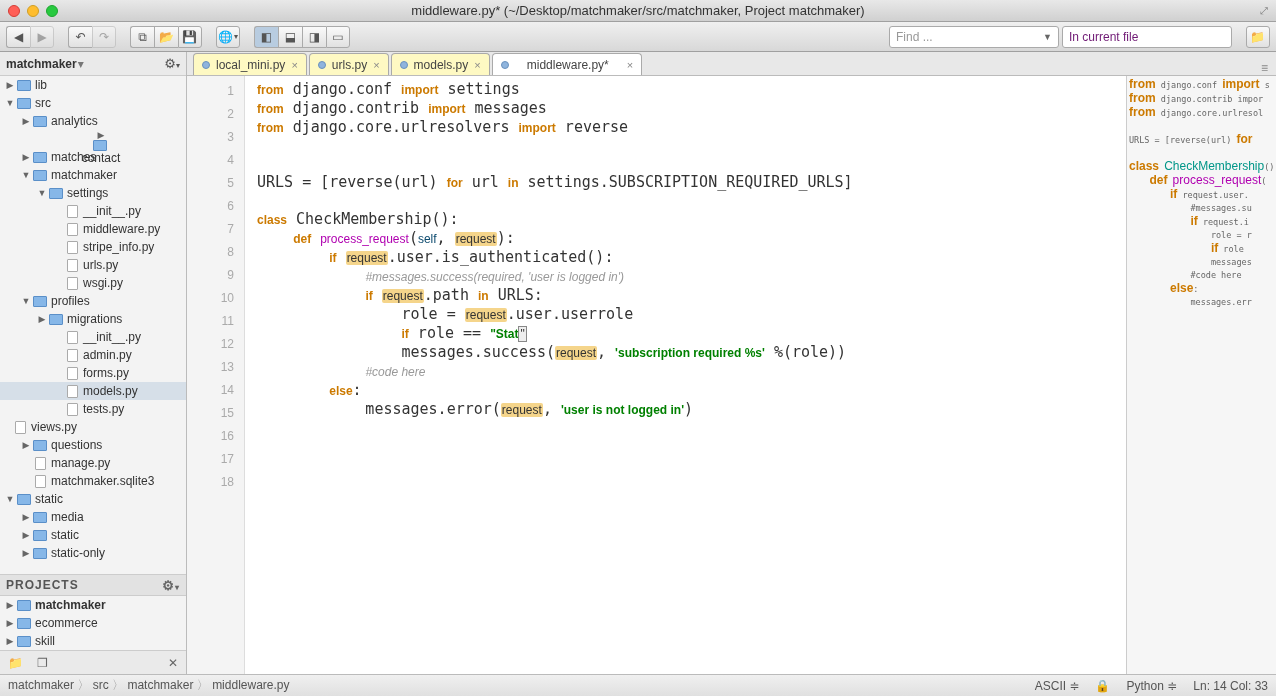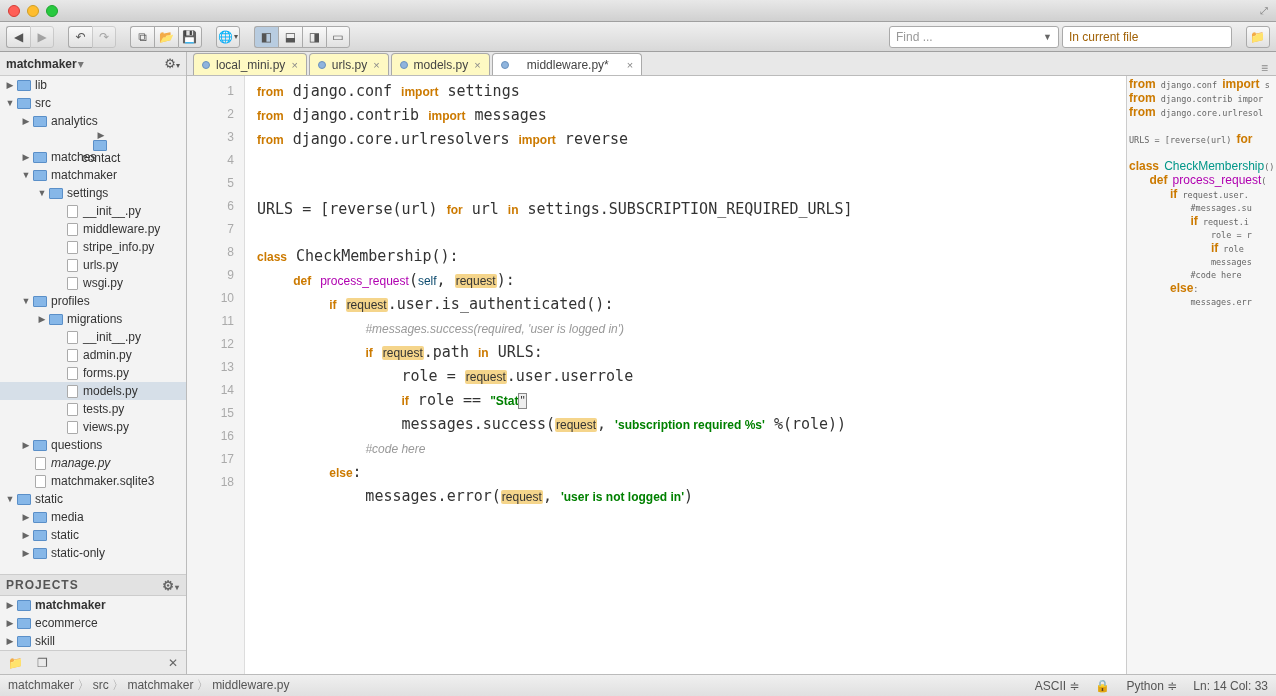--- a/index.html
+++ b/index.html
@@ -19,21 +19,21 @@
 .toolbar { height:30px; background:linear-gradient(#f0f0f0,#d8d8d8); border-bottom:1px solid #a0a0a0; display:flex; align-items:center; padding:0 6px; gap:3px;}
 .tbtn{ width:24px; height:22px; background:linear-gradient(#fafafa,#e1e1e1); border:1px solid #aaa; border-radius:3px; display:flex;align-items:center;justify-content:center;color:#555;font-size:12px;}
 .tbtn.disabled{opacity:0.45;}
 .tgroup{display:flex;gap:0;}
 .tgroup .tbtn{border-radius:0;border-right:none;}
 .tgroup .tbtn:first-child{border-radius:3px 0 0 3px;}
 .tgroup .tbtn:last-child{border-radius:0 3px 3px 0;border-right:1px solid #aaa;}
 .tsep{width:8px;}
 .search-box{width:170px;height:22px;border:1px solid #aaa;border-radius:3px;background:#fff;padding:0 6px;display:flex;align-items:center;justify-content:space-between;color:#999;}
 .search-arrow{font-size:9px;color:#666;}
-.find-file{height:22px;flex:0 0 170px;border:1px solid #aaa;border-radius:3px;background:#fff;padding:0 6px;color:#a16207;display:flex;align-items:center;}
+.find-file{height:22px;flex:0 0 170px;border:1px solid #aaa;border-radius:3px;background:#fff;padding:0 6px;color:#701a75;display:flex;align-items:center;}
 .tspacer{flex:1;}
 
 
 .main { flex:1; display:flex; overflow:hidden; }
 
 
 .sidebar{ width:187px; background:#f3f3f3; border-right:1px solid #bbb; display:flex; flex-direction:column;}
 .proj-hdr{height:24px;display:flex;align-items:center;padding:0 6px;border-bottom:1px solid #ccc;background:#eaeaea;}
 .proj-hdr .name{font-weight:bold;color:#333;}
 .proj-hdr .gear{margin-left:auto;color:#555;font-size:13px;}
@@ -55,21 +55,21 @@
 
 
 .editor-wrap{flex:1;display:flex;flex-direction:column;background:#fff;}
 .tabs{height:24px;background:#e8e8e8;border-bottom:1px solid #bbb;display:flex;align-items:flex-end;padding-left:6px;gap:2px;}
 .tab{height:22px;background:#fef9c3;border:1px solid #aaa;border-bottom:none;border-radius:4px 4px 0 0;display:flex;align-items:center;padding:0 8px;gap:6px;color:#444;font-size:12px;}
 .tab.active{background:#fff;gap:18px;}
 .tab .dot{width:8px;height:8px;border-radius:50%;background:#8fb4dd;border:1px solid #6a92bd;}
 .tab .x{color:#888;font-size:11px;}
 .editor-body{flex:1;display:flex;overflow:hidden;}
 .gutter{width:58px;background:#f4f4f4;border-right:1px solid #ddd;font-family:Menlo,Consolas,monospace;font-size:14px;color:#aaa;text-align:right;padding:4px 10px 0 0;line-height:23px;position:relative;}
-.code{flex:1;font-family:Menlo,Consolas,monospace;font-size:15px;line-height:23px;padding:4px 0 0 12px;color:#333;white-space:pre;overflow:hidden;}
+.code{flex:1;font-family:Menlo,Consolas,monospace;font-size:15px;line-height:18px;padding:4px 0 0 12px;color:#333;white-space:pre;overflow:hidden;}
 .kw{color:#cc7a00;font-weight:bold;}
 .fn{color:#b000b0;}
 .param{color:#0c4a6e;}
 .hl{background:#f5d58b;border-radius:2px;padding:0 1px;}
 .str{color:#008000;font-weight:bold;}
 .cm{color:#999;font-style:italic;}
 .brk{border:1px solid #888;background:#eee;padding:0 1px;}
 
 
 .minimap{width:150px;background:#f6f6f6;border-left:1px solid #ccc;font-family:Menlo,monospace;font-size:8.5px;line-height:13px;white-space:pre;color:#666;padding:2px;overflow:hidden;}
@@ -85,20 +85,21 @@
 </style>
 </head>
 <body>
 
 <div class="titlebar">
   <div class="traffic">
     <div class="tl red"></div>
     <div class="tl yel"></div>
     <div class="tl grn"></div>
   </div>
+  <div class="title">middleware.py* (~/Desktop/matchmaker/src/matchmaker, Project matchmaker)</div>
   <div class="max-icon">⤢</div>
 </div>
 
 <div class="toolbar">
   <div class="tgroup">
     <div class="tbtn">◀</div>
     <div class="tbtn disabled">▶</div>
   </div>
   <div class="tsep"></div>
   <div class="tgroup">
@@ -267,35 +268,35 @@
           </span>
           <span class="label">models.py</span>
         </div>
         <div class="titem" style="padding-left: 52px;">
           <span class="arrow none"></span>
           <span class="icon">
             <span class="file-icon"></span>
           </span>
           <span class="label">tests.py</span>
         </div>
-        <div class="titem" style="padding-left: 52px; text-align: center;">
+        <div class="titem" style=" text-align: center;">
           <span class="arrow none"></span>
           <span class="icon">
             <span class="file-icon"></span>
           </span>
           <span class="label">views.py</span>
         </div>
         <div class="titem" style="padding-left: 20px;">
           <span class="arrow closed"></span>
           <span class="icon">
             <span class="fold-icon"></span>
           </span>
           <span class="label">questions</span>
         </div>
-        <div class="titem" style="padding-left: 20px; font-style: italic;">
+        <div class="titem" style="padding-left: 20px;">
           <span class="arrow none"></span>
           <span class="icon">
             <span class="file-icon"></span>
           </span>
           <span class="label">manage.py</span>
         </div>
         <div class="titem" style="padding-left: 20px;">
           <span class="arrow none"></span>
           <span class="icon">
             <span class="file-icon"></span>

